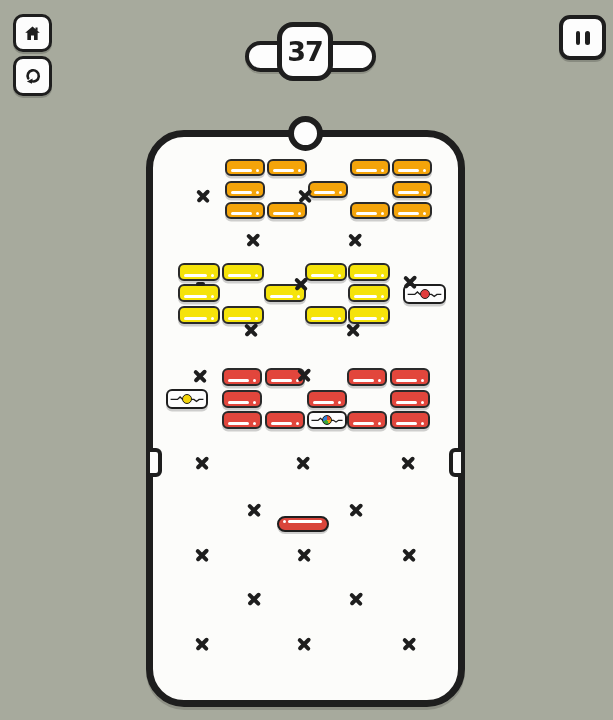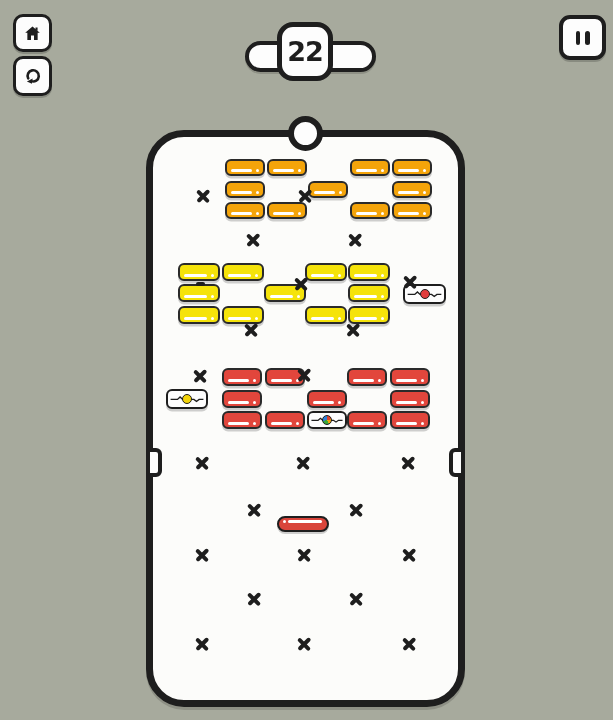--- a/index.html
+++ b/index.html
@@ -78,21 +78,21 @@
 
   <div class="hud-btn" style="left:559px;top:15px;width:39px;height:37px;border-width:4px;border-radius:11px;">
     <span style="display:flex;gap:5px;">
       <span style="width:4.5px;height:14px;background:#1e1e1e;border-radius:2.5px;"></span>
       <span style="width:4.5px;height:14px;background:#1e1e1e;border-radius:2.5px;"></span>
     </span>
   </div>
 
   <div class="badge-wings"></div>
   <div class="badge-square">
-    <span>22</span>
+    <span>37</span>
   </div>
 
   <div id="board" style="background: rgb(252, 252, 250);"></div>
   <div id="layer" style="position:absolute;left:0;top:0;width:613px;height:720px;pointer-events:none;">
       <div class="notch left" style="left: 146px; top: 448px;"></div>
       <div class="notch right" style="left: 449px; top: 448px;"></div>
       <div class="brick" style="left: 225px; top: 159px; width: 40px; height: 17px; background: rgb(244, 164, 10);">
         <div class="shine-line"></div>
         <div class="shine-dot"></div>
       </div>

